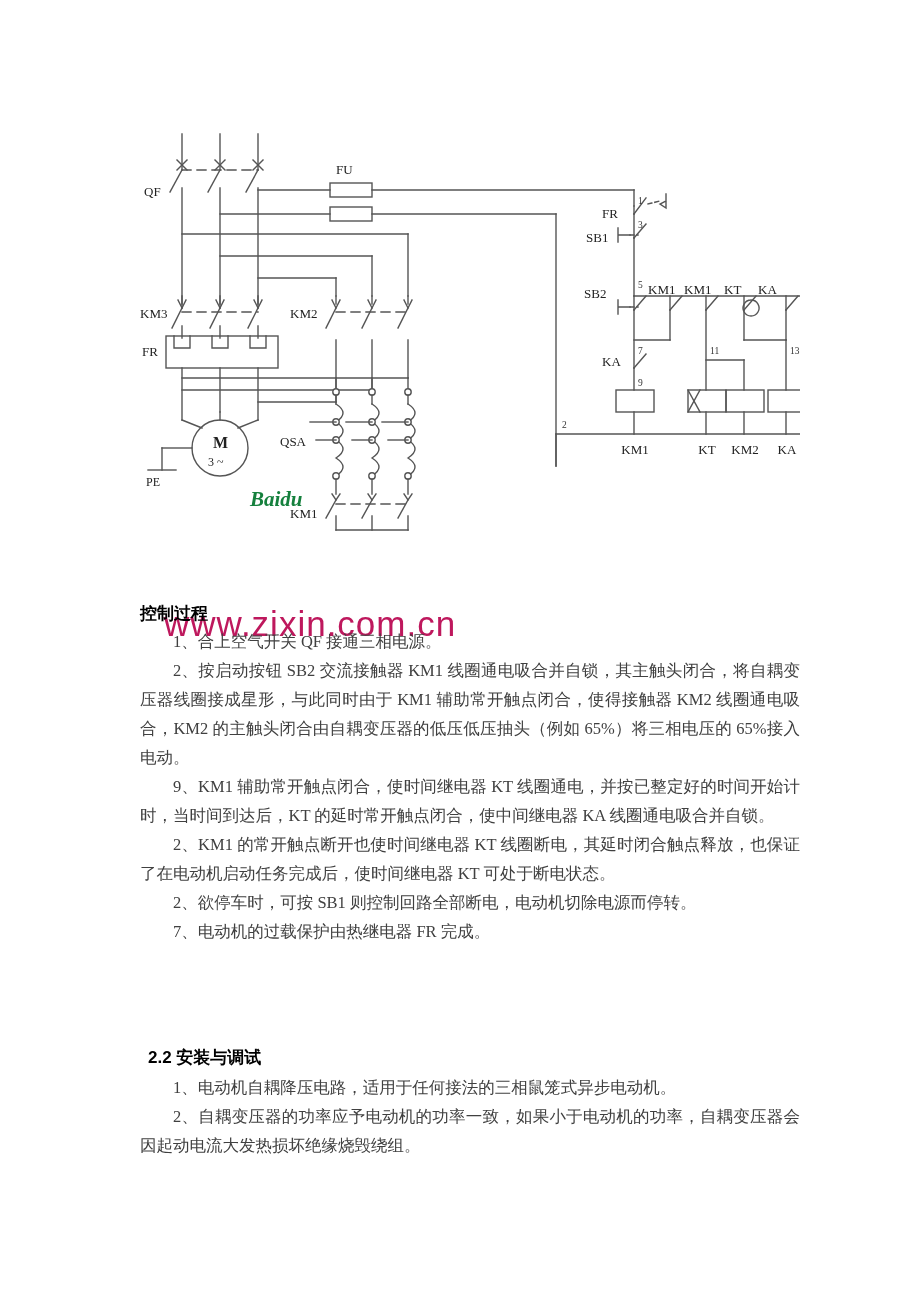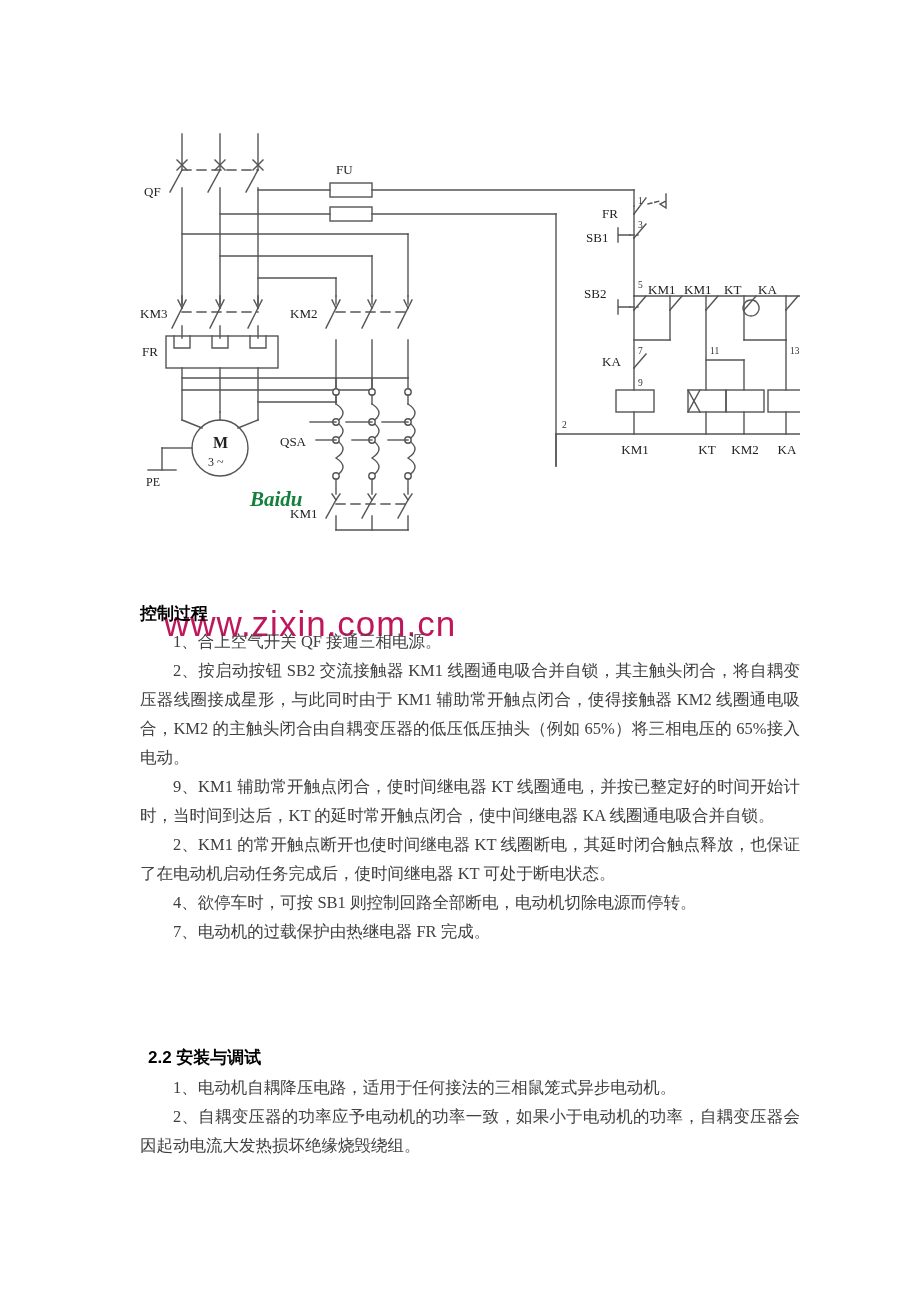--- a/index.html
+++ b/index.html
@@ -361,21 +361,21 @@
 
   <div class="content">
 
     <div class="h-sec h-ctrl">控制过程</div>
 
     <div class="para p1">
       <p>1、合上空气开关 QF 接通三相电源。</p>
       <p>2、按启动按钮 SB2 交流接触器 KM1 线圈通电吸合并自锁，其主触头闭合，将自耦变压器线圈接成星形，与此同时由于 KM1 辅助常开触点闭合，使得接触器 KM2 线圈通电吸合，KM2 的主触头闭合由自耦变压器的低压低压抽头（例如 65%）将三相电压的 65%接入电动。</p>
       <p>9、KM1 辅助常开触点闭合，使时间继电器 KT 线圈通电，并按已整定好的时间开始计时，当时间到达后，KT 的延时常开触点闭合，使中间继电器 KA 线圈通电吸合并自锁。</p>
       <p>2、KM1 的常开触点断开也使时间继电器 KT 线圈断电，其延时闭合触点释放，也保证了在电动机启动任务完成后，使时间继电器 KT 可处于断电状态。</p>
-      <p>4、欲停车时，可按 SB1 则控制回路全部断电，电动机切除电源而停转。</p>
+      <p>2、欲停车时，可按 SB1 则控制回路全部断电，电动机切除电源而停转。</p>
       <p>7、电动机的过载保护由热继电器 FR 完成。</p>
     </div>
 
     <div class="h-sec h-22">2.2  安装与调试</div>
 
     <div class="para p2">
       <p>1、电动机自耦降压电路，适用于任何接法的三相鼠笼式异步电动机。</p>
       <p>2、自耦变压器的功率应予电动机的功率一致，如果小于电动机的功率，自耦变压器会因起动电流大发热损坏绝缘烧毁绕组。</p>
     </div>
 

